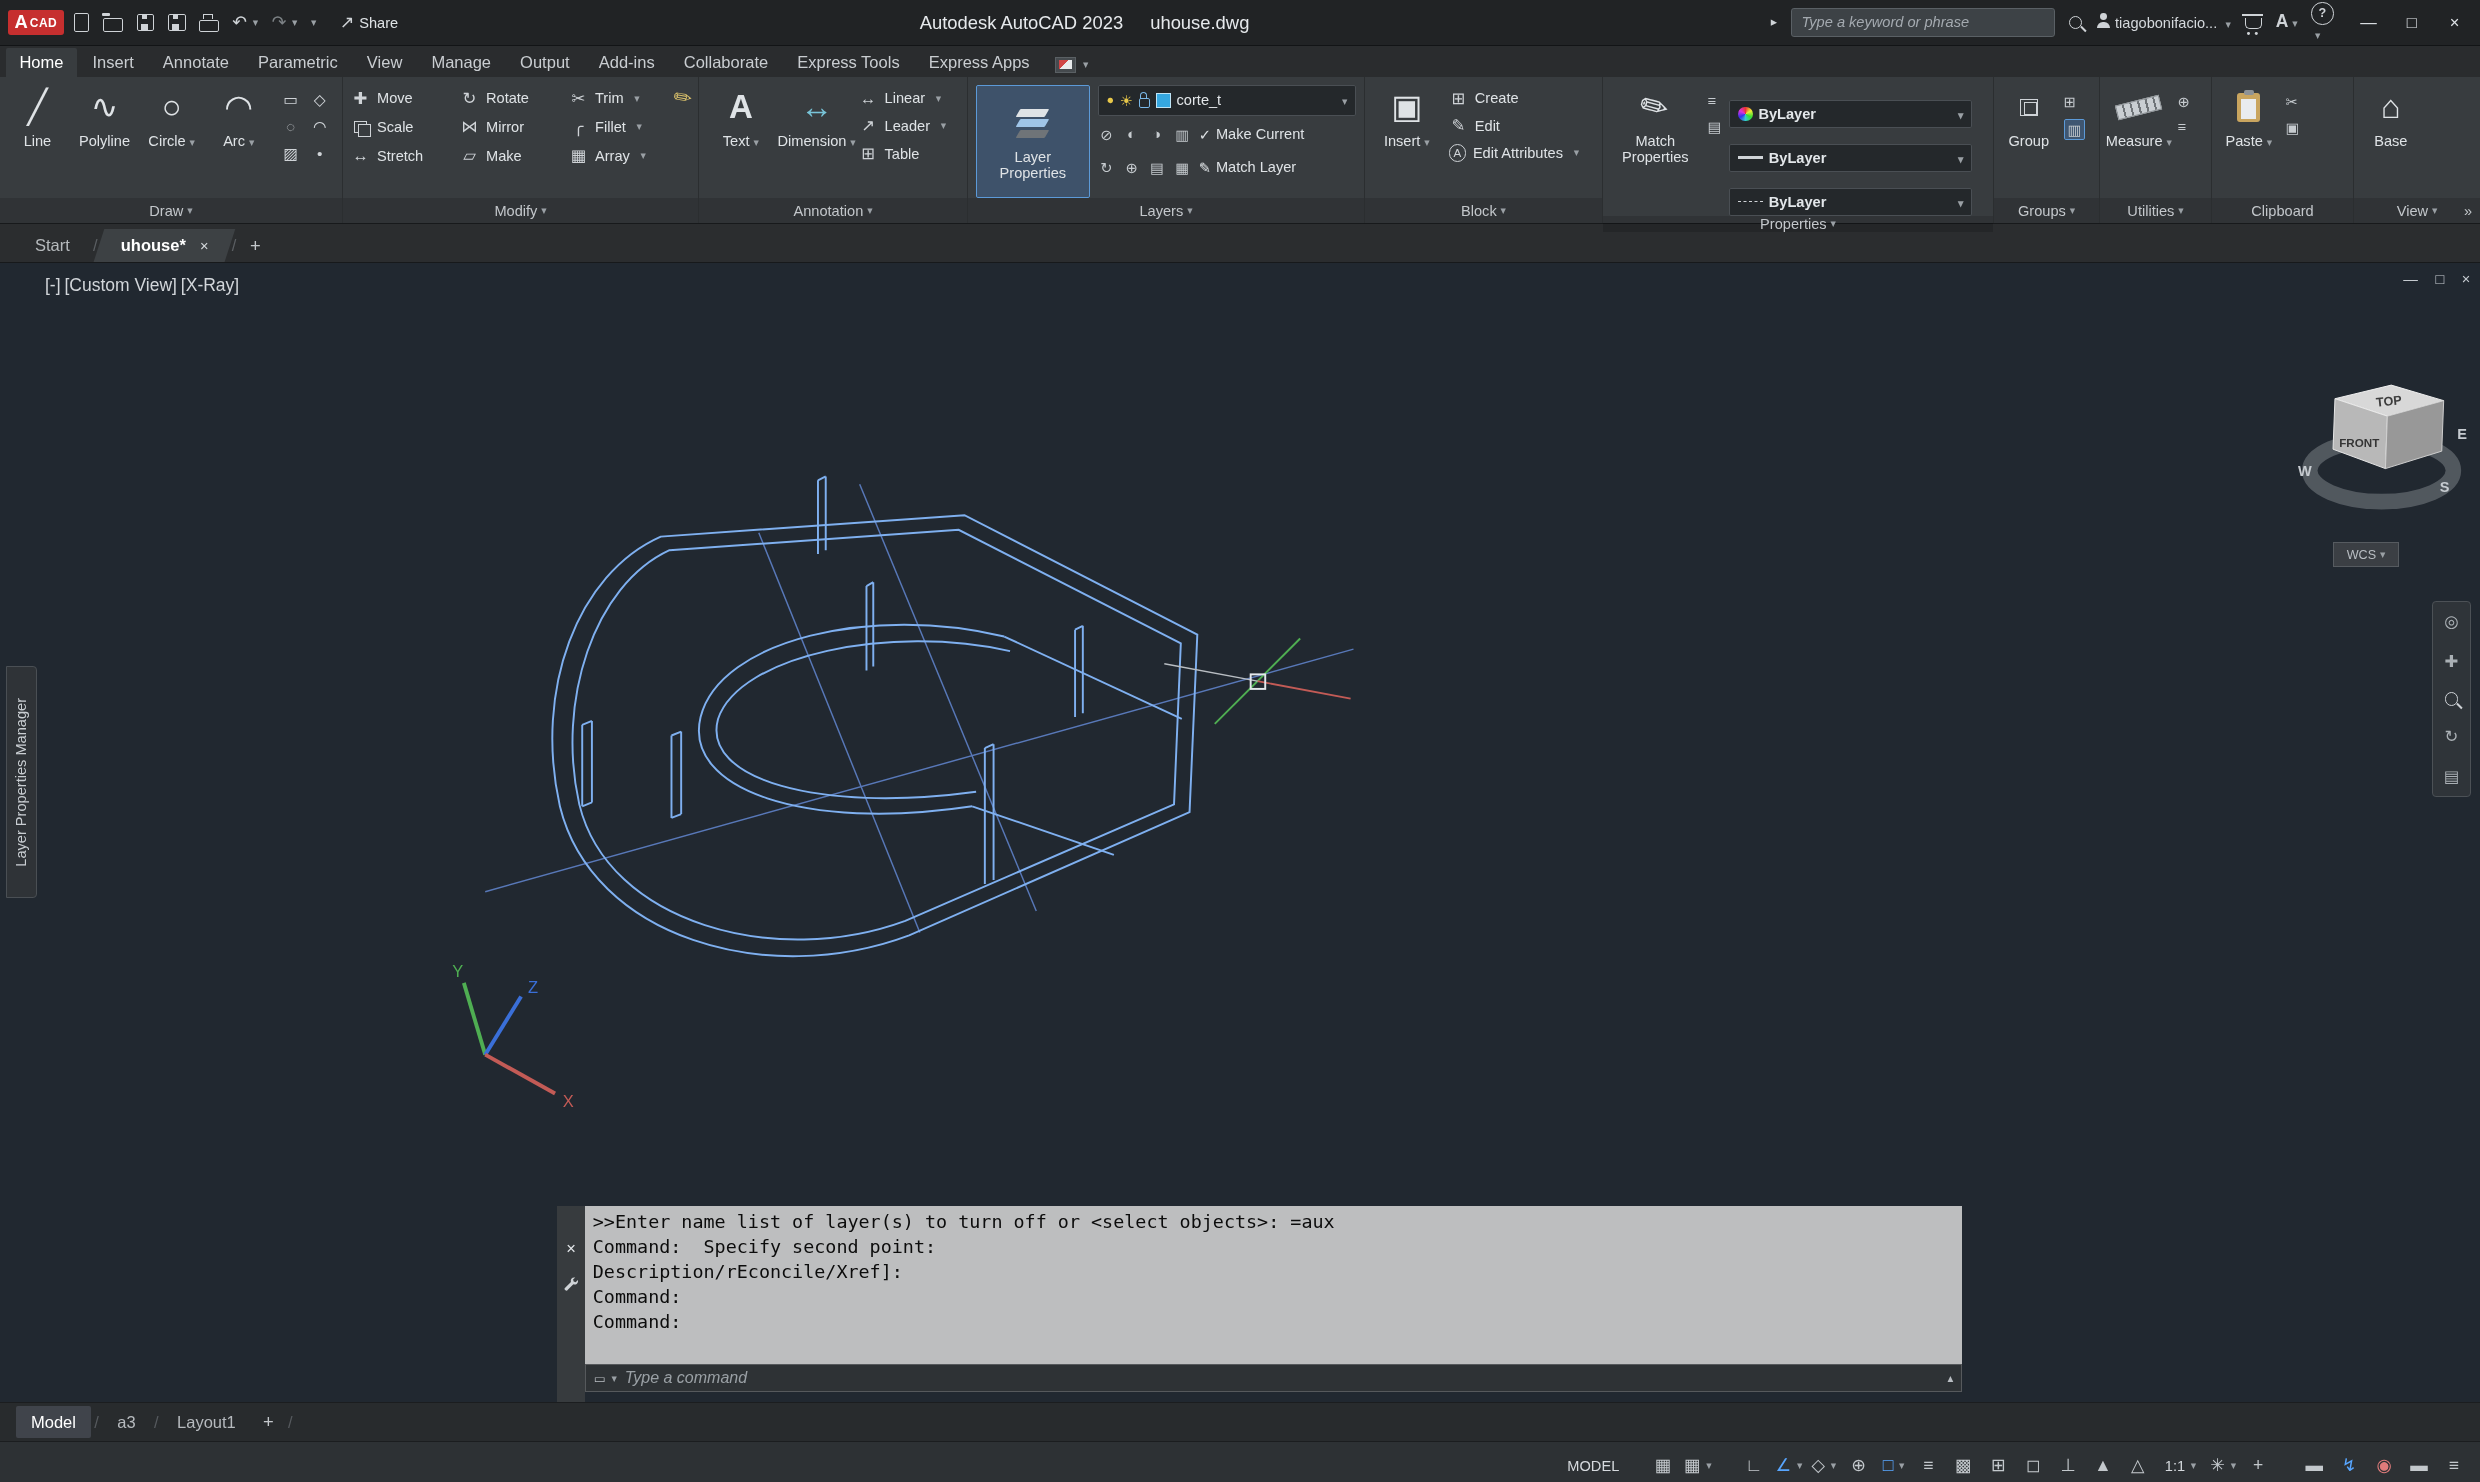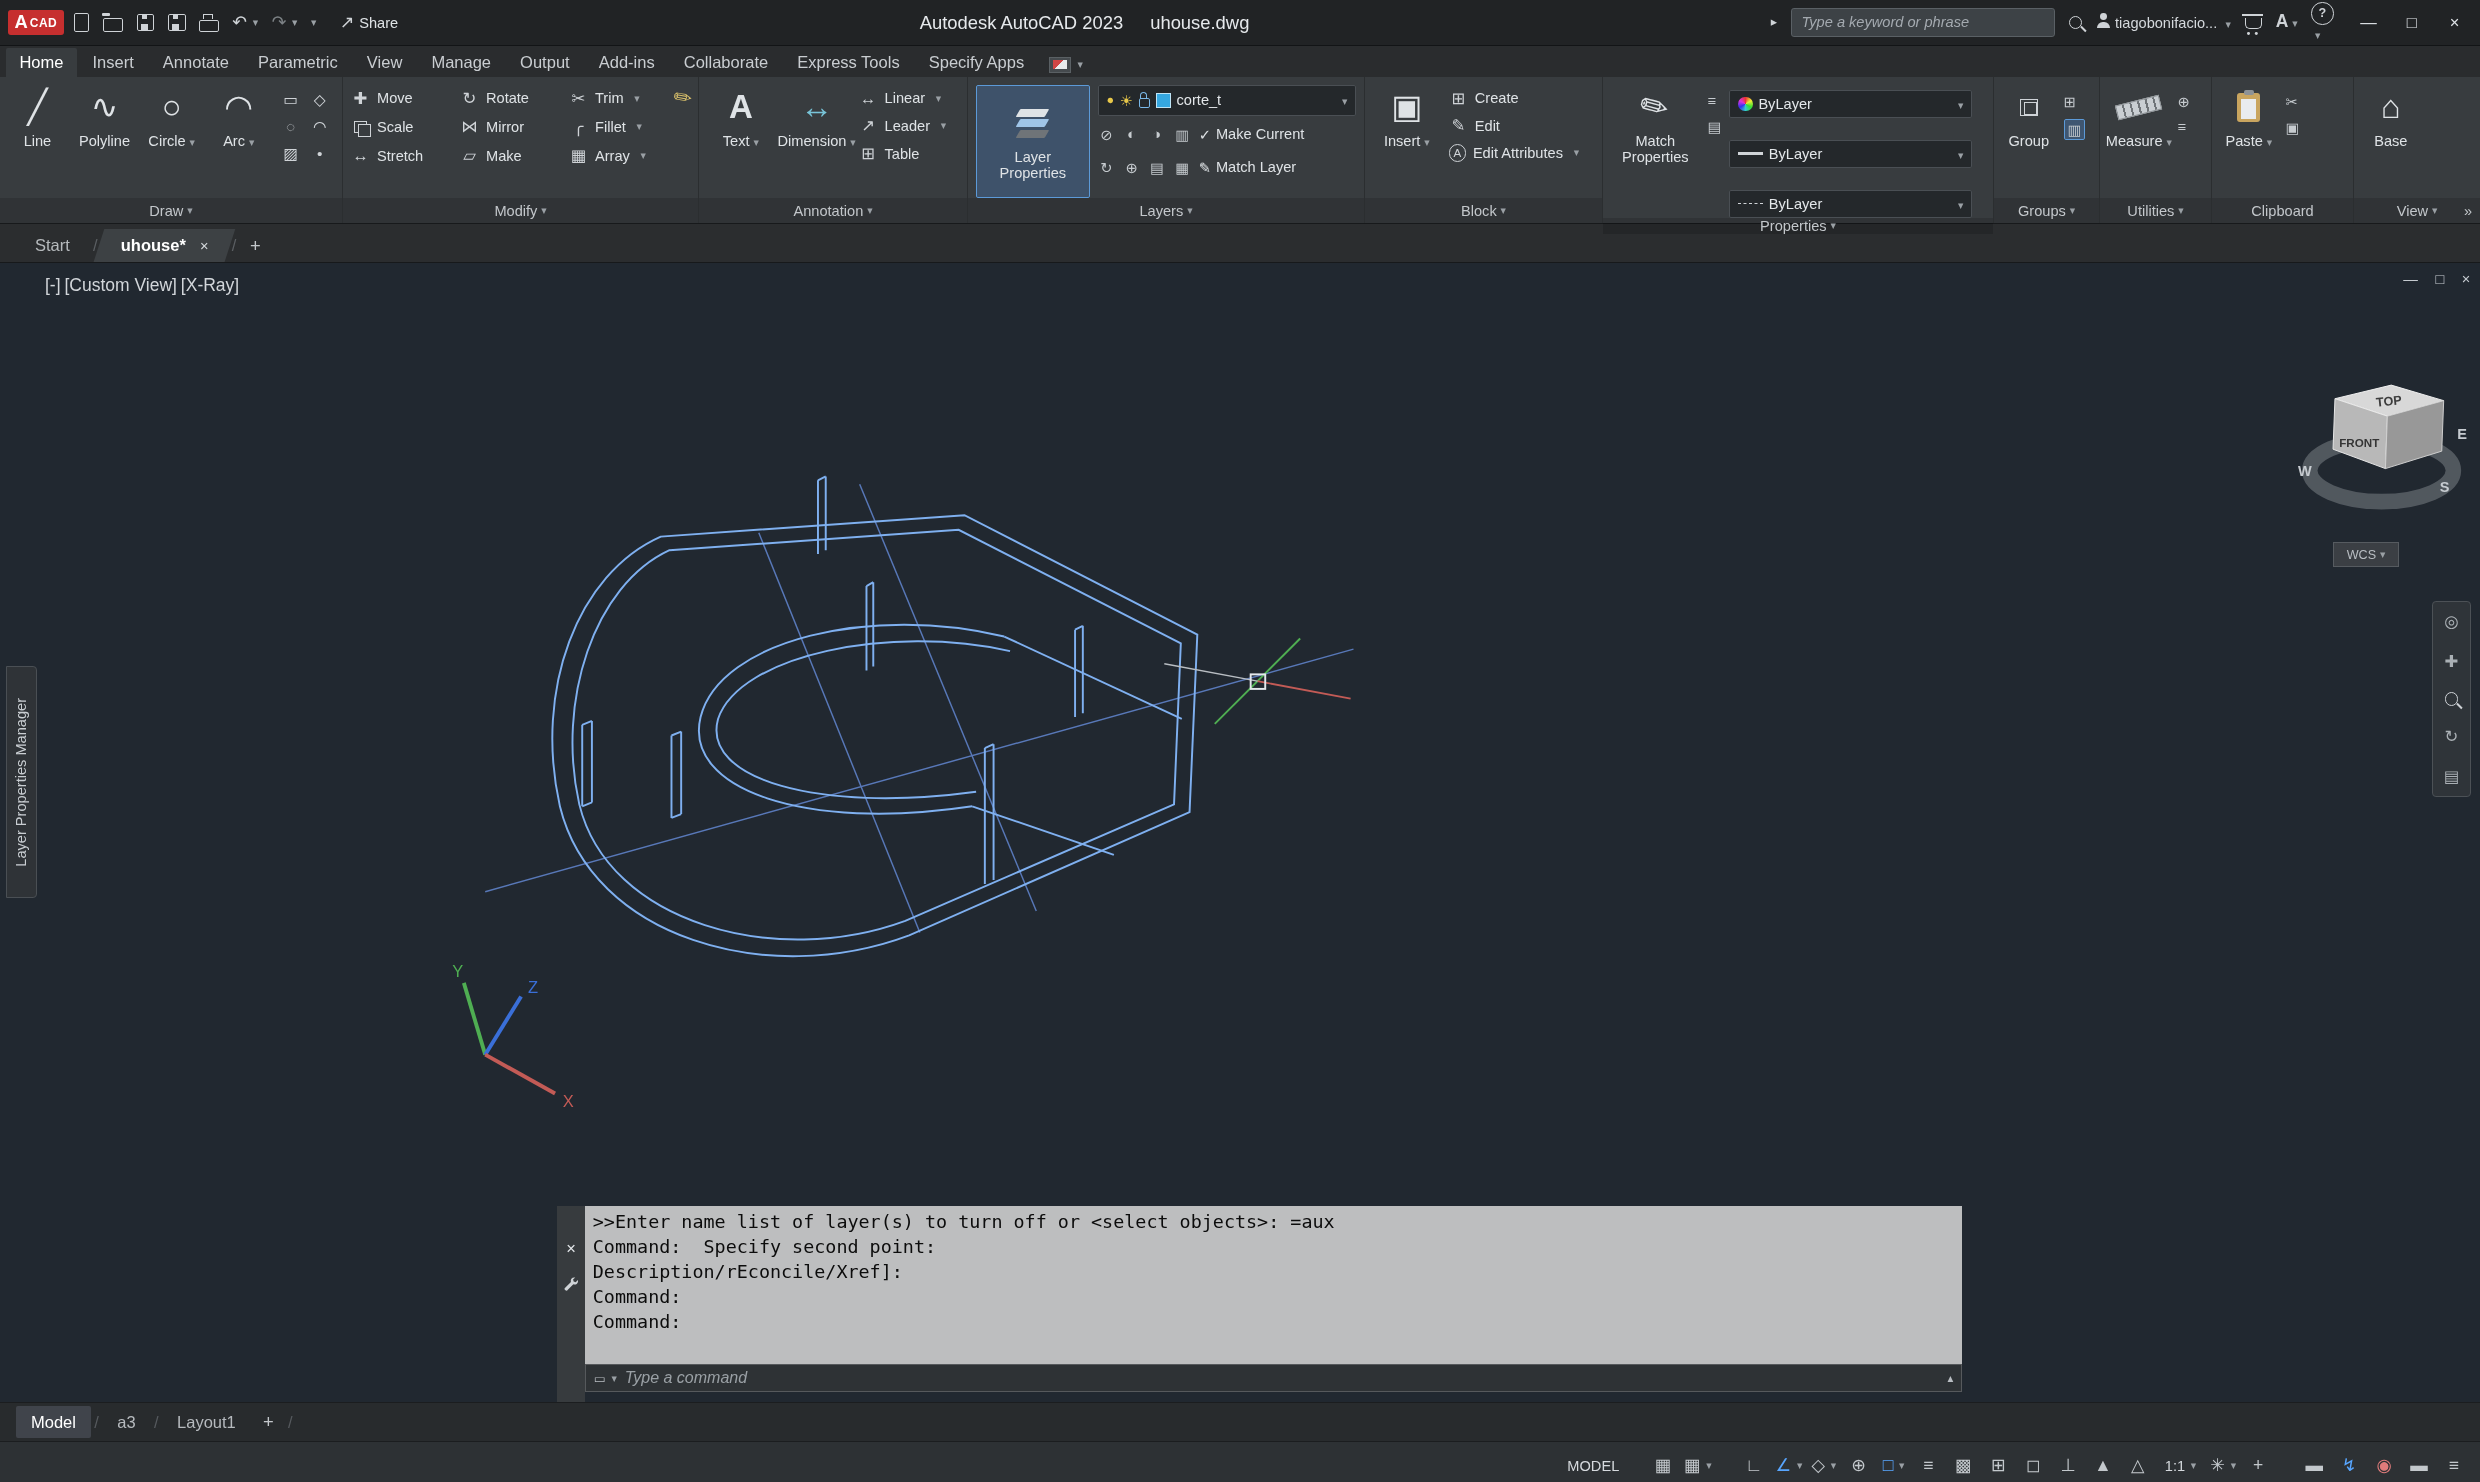--- a/index.html
+++ b/index.html
@@ -73,21 +73,21 @@
   .hlbtn{background:rgba(77,135,205,.30);border:1px solid #5c9ad8;border-radius:1.9px;padding:15px;}
   .combo{height:29px;background:#24282b;border:1px solid #4a4f54;border-radius:1.9px;display:flex;align-items:center;gap:5.8px;padding:0 7.8px;font-size:14.6px;color:#e3e7ea;}
   .combo .spacer{flex:1;}
   .csq{width:12.6px;height:12.6px;background:#35a7e0;border:1px solid #bfe4f5;}
   .mlock{width:9.7px;height:7.8px;border:1.9px solid #7ab8e8;border-radius:1.9px;position:relative;margin-top:4.9px;}
   .mlock::before{content:'';position:absolute;top:-6.8px;left:0;width:5.8px;height:5.8px;border:1.9px solid #7ab8e8;border-bottom:none;border-radius:3.9px 3.9px 0 0;}
   .lrow{display:flex;align-items:center;gap:7.8px;height:29px;}
   .lrow .sico{font-size:14.6px;color:#c6cbcf;width:17.5px;text-align:center;}
   .ltext{font-size:14.6px;color:#dfe3e6;display:flex;align-items:center;gap:4.9px;}
   .sheet{width:29px;height:7.8px;transform:skewX(-30deg);border-radius:1px;}
-  .combos{display:flex;flex-direction:column;gap:22px;width:243px;margin-top:5px;}
+  .combos{display:flex;flex-direction:column;gap:16px;width:243px;margin-top:15px;font-weight:bold;}
   .pcombo{height:26px;}
   .cwheel{width:14.6px;height:14.6px;border-radius:50%;background:conic-gradient(#e33,#ee3,#3d3,#3cc,#33e,#d3d,#e33);}
   .lwline{width:25px;height:2.9px;background:#d0d4d8;}
   .ltline{width:25px;height:0;border-top:1.9px dashed #d0d4d8;}
   .minicol{display:flex;flex-direction:column;gap:9.7px;margin-top:7.8px;}
   .minicol span{font-size:14.6px;color:#c6cbcf;}
   .ruler{width:43px;height:12.6px;background:#c9ced2;border:1px solid #8d9296;transform:rotate(-14deg);
          background-image:repeating-linear-gradient(90deg,transparent 0 5.8px,#6f7478 5.8px 7.8px);}
   .clip{width:23px;height:29px;background:#c9a55f;border-radius:2.9px;position:relative;}
   .clip::before{content:'';position:absolute;left:3.9px;top:5.8px;right:3.9px;bottom:2.9px;background:#e9ecef;}
@@ -215,21 +215,21 @@
     <div class="rtab active">Home</div>
     <div class="rtab">Insert</div>
     <div class="rtab">Annotate</div>
     <div class="rtab">Parametric</div>
     <div class="rtab">View</div>
     <div class="rtab">Manage</div>
     <div class="rtab">Output</div>
     <div class="rtab">Add-ins</div>
     <div class="rtab">Collaborate</div>
     <div class="rtab">Express Tools</div>
-    <div class="rtab">Specify Apps</div>
+    <div class="rtab">Express Apps</div>
     <div class="rxt dd">
         <span class="rxt-icon"></span>
       </div>
   </nav>
 
   <div class="ribbon">
 
     <div class="panel" style="width:342px">
       <div class="pbody">
         <div class="bigbtn">

